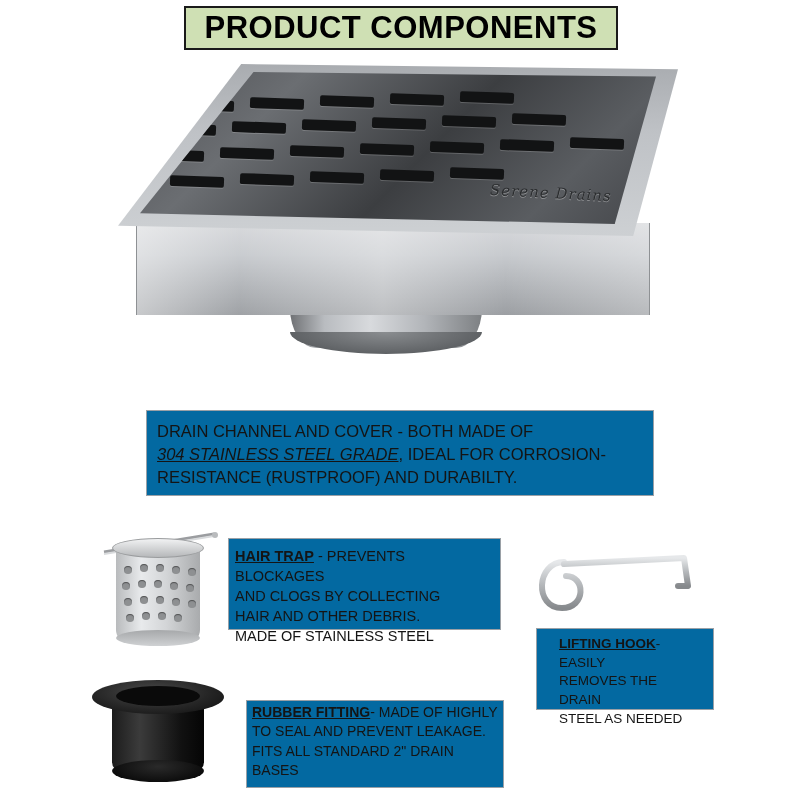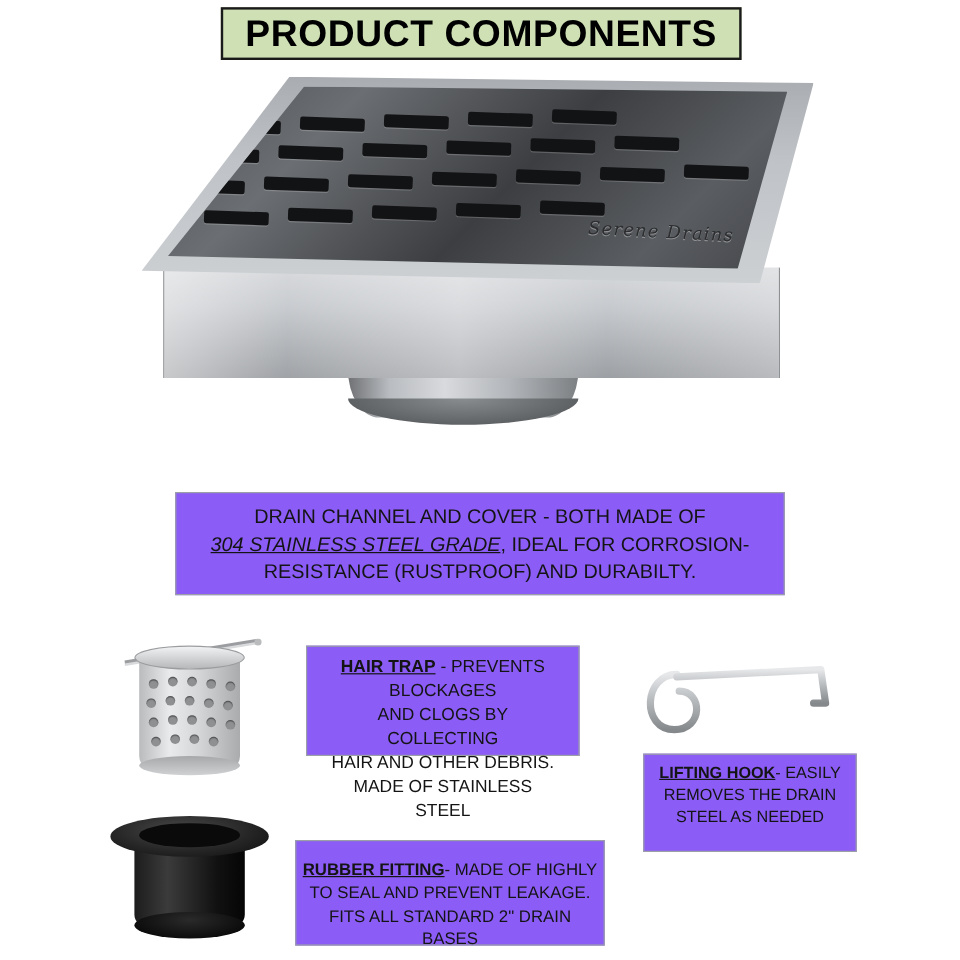--- a/index.html
+++ b/index.html
@@ -111,50 +111,49 @@
     font-size: 15px;
     color: #2b2d2f;
     text-shadow: 0 1px 0 rgba(255,255,255,0.35);
     letter-spacing: 1px;
     transform: rotate(3deg);
   }
 
   
   .callout {
     position: absolute;
-    background: #8b5cf6;
+    background: #0369a1;
     border: 1px solid #9aa0a6;
     box-sizing: border-box;
-    text-align: center;
     color: #141414;
     line-height: 1.38;
   }
   .callout p { margin: 0; }
   .u { text-decoration: underline; font-weight: bold; }
   .bi { font-weight: normal; font-style: italic; text-decoration: underline; }
 
   #callout-main {
     left: 146px; top: 410px; width: 508px; height: 86px;
     font-size: 16.5px;
     padding: 9px 10px;
   }
   #callout-hairtrap {
-    left: 255px; top: 538px; width: 228px; height: 92px;
+    left: 228px; top: 538px; width: 273px; height: 92px;
     font-size: 14.5px;
-    padding: 7px 20px;
+    padding: 7px 6px;
   }
   #callout-hook {
     left: 536px; top: 628px; width: 178px; height: 82px;
     font-size: 13.5px;
-    padding: 6px 6px;
+    padding: 6px 22px;
   }
   #callout-rubber {
     left: 246px; top: 700px; width: 258px; height: 88px;
     font-size: 14px;
-    padding: 14px 5px;
+    padding: 2px 5px;
   }
 
   
   .hairtrap {
     position: absolute;
     left: 96px; top: 520px;
     width: 130px; height: 130px;
   }
   .ht-body {
     position: absolute;

